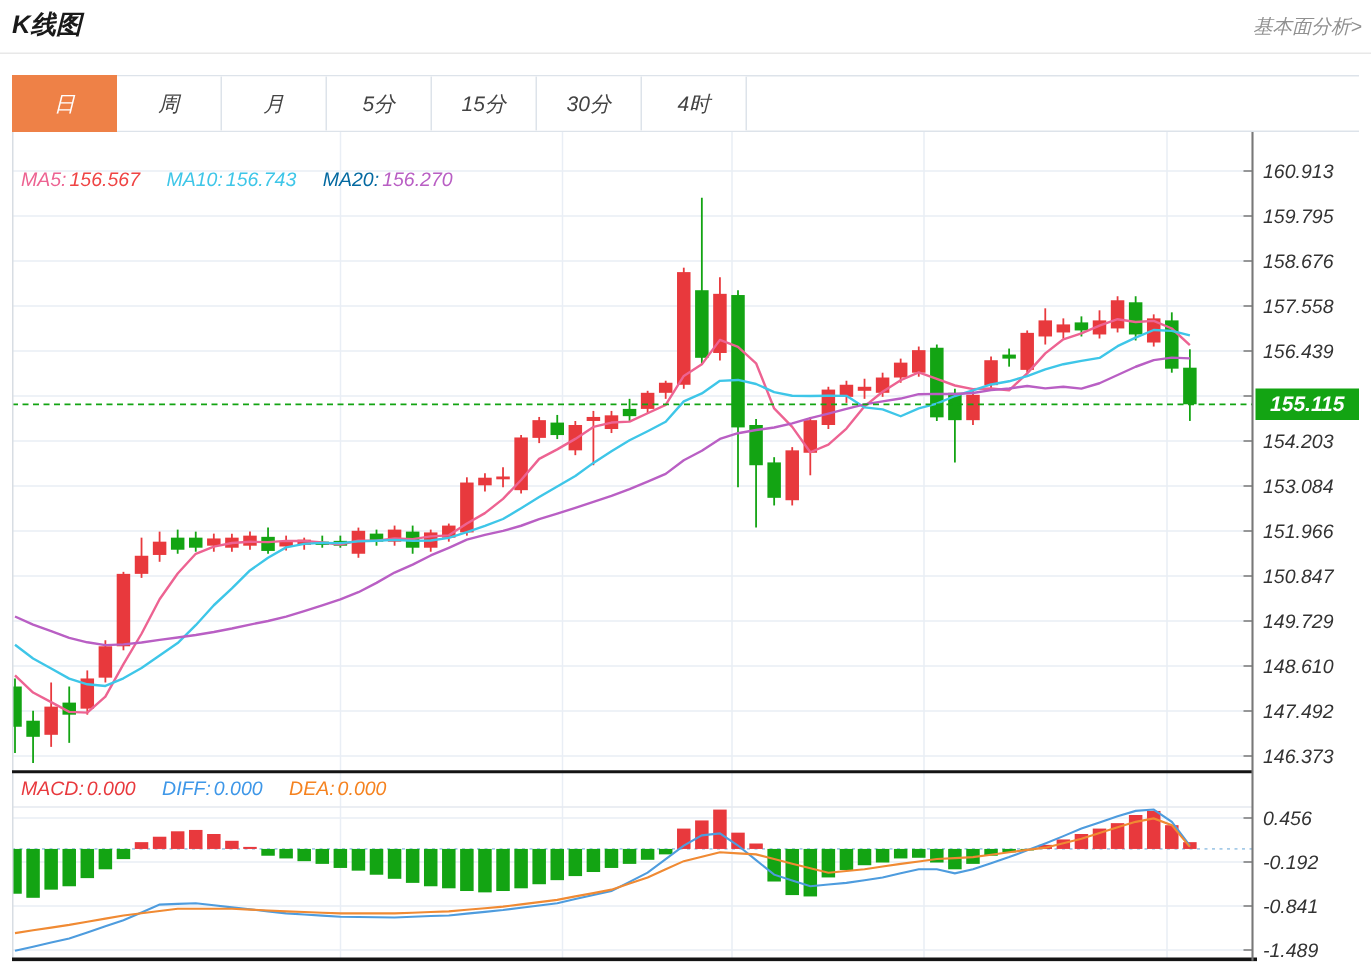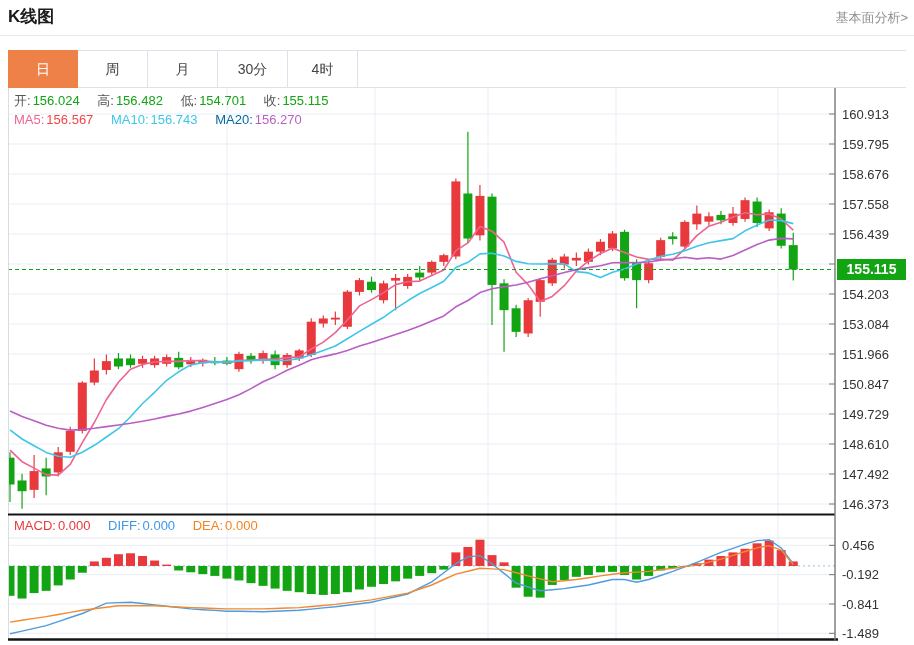--- a/index.html
+++ b/index.html
@@ -1,17 +1,17 @@
 <!DOCTYPE html>
 <html><head>
 <meta charset="utf-8">
 <style>
   * { margin:0; padding:0; box-sizing:border-box; }
   body { background:#fff; font-family:"Liberation Sans","DejaVu Sans",sans-serif; }
-  .page { position:relative; width:914px; height:645px; background:#fff; overflow:hidden; }
+  .page { position:relative; width:914px; height:645px; background:#fff; overflow:hidden;font-style:italic; }
   .page-title { position:absolute; left:8px; top:5px; font-size:17px; font-weight:bold; color:#1a1a1a; }
   .fa-link { position:absolute; right:6px; top:9px; font-size:13px; color:#909090; cursor:pointer;margin-left:38px; }
   .title-divider { position:absolute; left:0; right:0; top:35px; height:1px; background:#e8e8e8; }
   .tabbar { position:absolute; left:8px; top:50px; width:898px; height:38px; display:flex;
             border-top:1px solid #dde3ea; border-bottom:1px solid #dde3ea; }
   .tab { width:70px; height:100%; line-height:36px; text-align:center; font-size:14px; color:#444;
          border-right:1px solid #dde3ea; cursor:pointer; background:#fff; }
   .tab.active { background:#ee8147; color:#fff; border-right:none; margin-top:-1px; margin-bottom:-1px;
                 height:38px; line-height:38px; }
   .tab-filler { flex:1; }
@@ -30,20 +30,22 @@
 
 <div class="page">
   <div class="page-title">K线图</div>
   <div class="fa-link">基本面分析&gt;</div>
   <div class="title-divider"></div>
 
   <div class="tabbar">
     <div class="tab active">日</div>
     <div class="tab">周</div>
     <div class="tab">月</div>
+    <div class="tab">5分</div>
+    <div class="tab">15分</div>
     <div class="tab">30分</div>
     <div class="tab">4时</div>
     <div class="tab-filler"></div>
   </div>
 
   <div class="chart-wrap">
     <svg id="chart-svg" width="898" height="553" viewBox="0 0 898 553">
         <line x1="219" y1="0" x2="219" y2="551.5" stroke="#e9eef5" stroke-width="1"></line>
         <line x1="367" y1="0" x2="367" y2="551.5" stroke="#e9eef5" stroke-width="1"></line>
         <line x1="480" y1="0" x2="480" y2="551.5" stroke="#e9eef5" stroke-width="1"></line>
@@ -308,26 +310,20 @@
         <polyline points="2,362.2 14.05,373.7 26.1,380.1 38.150000000000006,386.6 50.2,387.1 62.25,376.4 74.30000000000001,354.7 86.35000000000001,334.5 98.4,311.5 110.45,294.3 122.5,281.2 134.55,276.4 146.60000000000002,274.0 158.65,273.2 170.70000000000002,273.4 182.75,272.6 194.8,272.7 206.85000000000002,273.7 218.9,275.0 230.95000000000002,272.4 243,272.4 255.05,271.0 267.1,271.4 279.15000000000003,269.6 291.20000000000005,268.9 303.25,261.0 315.3,254.1 327.35,244.6 339.40000000000003,232.0 351.45000000000005,217.9 363.5,211.6 375.55,204.6 387.6,196.6 399.65000000000003,193.7 411.70000000000005,193.1 423.75,187.5 435.8,181.9 447.85,162.6 459.90000000000003,154.9 471.95000000000005,138.6 484,143.2 496.05,154.2 508.1,184.3 520.15,196.6 532.2,213.5 544.25,208.4 556.3000000000001,197.7 568.35,182.9 580.4000000000001,173.2 592.45,165.5 604.5,160.2 616.5500000000001,164.6 628.6,169.0 640.6500000000001,171.4 652.7,171.0 664.75,172.2 676.8000000000001,160.9 688.85,147.6 700.9000000000001,138.2 712.95,134.2 725,129.1 737.0500000000001,124.8 749.1,126.7 761.1500000000001,125.9 773.2,131.0 785.25,142.1" fill="none" stroke="#ed6392" stroke-width="1.6" stroke-linejoin="round"></polyline>
         <polyline points="2,341.8 14.05,351.0 26.1,357.7 38.150000000000006,364.4 50.2,368.2 62.25,369.3 74.30000000000001,364.2 86.35000000000001,357.3 98.4,349.0 110.45,340.7 122.5,328.8 134.55,315.5 146.60000000000002,304.3 158.65,292.3 170.70000000000002,283.8 182.75,276.9 194.8,274.6 206.85000000000002,273.9 218.9,274.1 230.95000000000002,272.9 243,272.5 255.05,271.9 267.1,272.6 279.15000000000003,272.3 291.20000000000005,270.6 303.25,266.7 315.3,262.6 327.35,258.0 339.40000000000003,250.8 351.45000000000005,243.4 363.5,236.3 375.55,229.3 387.6,220.6 399.65000000000003,212.8 411.70000000000005,205.5 423.75,199.5 435.8,193.2 447.85,179.6 459.90000000000003,174.3 471.95000000000005,165.9 484,165.3 496.05,168.0 508.1,173.4 520.15,175.8 532.2,176.0 544.25,175.8 556.3000000000001,175.9 568.35,183.6 580.4000000000001,184.9 592.45,189.5 604.5,184.3 616.5500000000001,181.1 628.6,176.0 640.6500000000001,172.3 652.7,168.3 664.75,166.2 676.8000000000001,162.7 688.85,158.3 700.9000000000001,154.8 712.95,152.6 725,150.6 737.0500000000001,142.8 749.1,137.1 761.1500000000001,132.0 773.2,132.6 785.25,135.6" fill="none" stroke="#3ec6e8" stroke-width="1.6" stroke-linejoin="round"></polyline>
         <polyline points="2,323.0 14.05,328.4 26.1,332.7 38.150000000000006,337.2 50.2,340.2 62.25,342.1 74.30000000000001,341.6 86.35000000000001,340.3 98.4,338.6 110.45,337.0 122.5,335.3 134.55,333.3 146.60000000000002,331.0 158.65,328.4 170.70000000000002,326.0 182.75,323.1 194.8,319.4 206.85000000000002,315.6 218.9,311.6 230.95000000000002,306.8 243,300.6 255.05,293.7 267.1,288.4 279.15000000000003,282.3 291.20000000000005,277.2 303.25,271.8 315.3,268.6 327.35,265.9 339.40000000000003,262.5 351.45000000000005,258.1 363.5,254.4 375.55,250.6 387.6,246.6 399.65000000000003,242.6 411.70000000000005,238.1 423.75,233.1 435.8,227.9 447.85,218.8 459.90000000000003,212.5 471.95000000000005,204.6 484,200.8 496.05,198.7 508.1,197.0 520.15,194.3 532.2,190.8 544.25,187.7 556.3000000000001,184.6 568.35,181.6 580.4000000000001,179.6 592.45,177.7 604.5,174.8 616.5500000000001,174.6 628.6,174.7 640.6500000000001,174.0 652.7,172.1 664.75,171.0 676.8000000000001,169.3 688.85,170.9 700.9000000000001,169.8 712.95,171.1 725,167.5 737.0500000000001,162.0 749.1,156.5 761.1500000000001,152.1 773.2,150.4 785.25,150.9" fill="none" stroke="#b95fc4" stroke-width="1.6" stroke-linejoin="round"></polyline>
         <line x1="0" y1="181.51719394773025" x2="827" y2="181.51719394773025" stroke="#13a413" stroke-width="1.2" stroke-dasharray="4,3"></line>
         <line x1="0.5" y1="0" x2="0.5" y2="551.5" stroke="#d8dde3" stroke-width="1"></line>
         <line x1="0" y1="426.5" x2="827" y2="426.5" stroke="#141414" stroke-width="2"></line>
         <line x1="0" y1="551.5" x2="830" y2="551.5" stroke="#141414" stroke-width="2.5"></line>
         <line x1="827" y1="0" x2="827" y2="552.5" stroke="#787878" stroke-width="1.4"></line>
       </svg>
 
-    <div class="legend-row" style="left:6px; top:4px;">
-      <span class="lab">开:</span><span class="val gap" style="color:#13a413">156.024</span>
-      <span class="lab">高:</span><span class="val gap" style="color:#13a413">156.482</span>
-      <span class="lab">低:</span><span class="val gap" style="color:#13a413">154.701</span>
-      <span class="lab">收:</span><span class="val" style="color:#13a413">155.115</span>
-    </div>
 
     <div class="legend-row" style="left:6px; top:24px;">
       <span style="color:#ed6392">MA5:</span><span class="gap" style="color:#ef4444">156.567</span>
       <span style="color:#3ec6e8">MA10:</span><span class="gap" style="color:#3ec6e8">156.743</span>
       <span style="color:#0369a1">MA20:</span><span style="color:#b95fc4">156.270</span>
     </div>
 
     <div class="legend-row" style="left:6px; top:430px;text-align:right;">
       <span style="color:#e8393d">MACD:</span><span class="gap" style="color:#e8393d">0.000</span>
       <span style="color:#3e97e8">DIFF:</span><span class="gap" style="color:#3e97e8">0.000</span>

